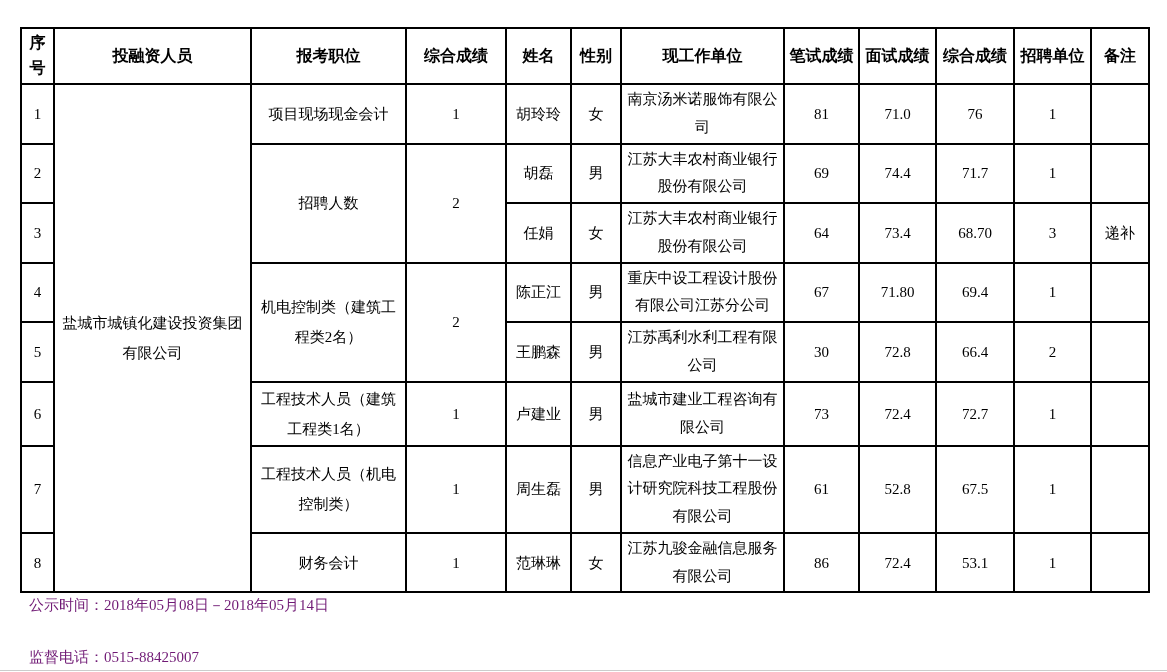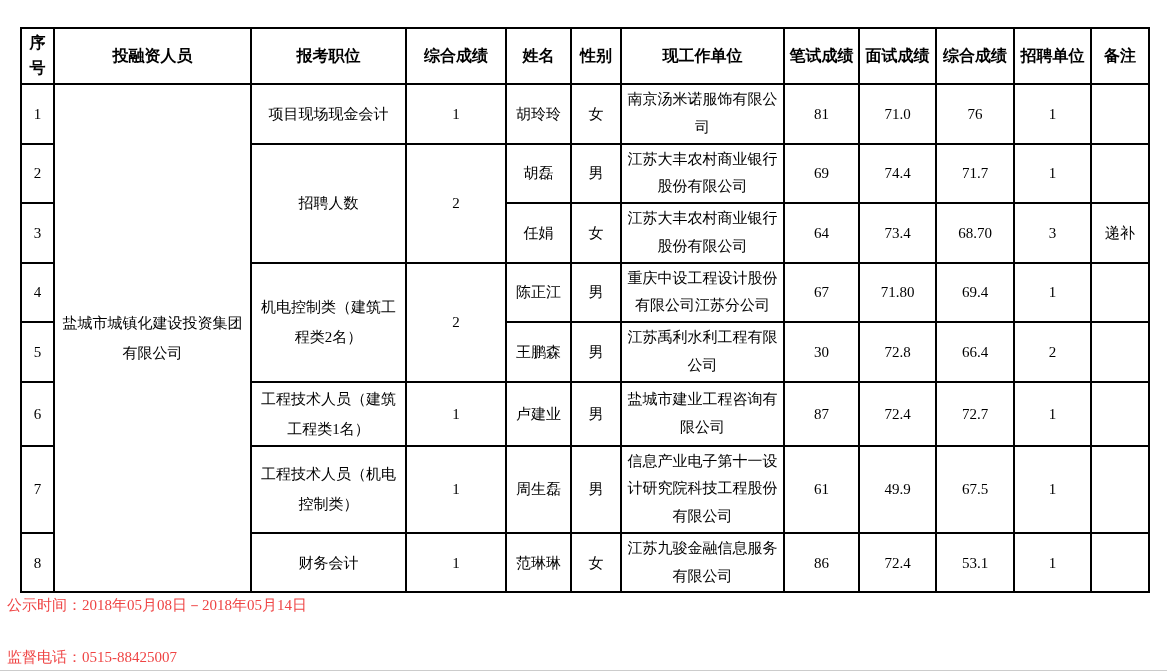--- a/index.html
+++ b/index.html
@@ -29,22 +29,22 @@
   tr.hdr { height: 56px; }
   tr.r1 { height: 55px; }
   tr.r2 { height: 55px; }
   tr.r3 { height: 56px; }
   tr.r4 { height: 55px; }
   tr.r5 { height: 59px; }
   tr.r6 { height: 54px; }
   tr.r7 { height: 86px; }
   tr.r8 { height: 54px; }
   .footer-line {
-    position: absolute; left: 7px;
-    font-size: 15px; color: #ef4444; white-space: nowrap;
+    position: absolute; left: 29px;
+    font-size: 15px; color: #701a75; white-space: nowrap;
   }
   .footer-line.first { top: 596px; }
   .footer-line.second { top: 648px; }
   .bottom-edge {
     position: absolute; left: 0; top: 670px; width: 1167px; height: 0;
     border-top: 1px solid #cccccc;
   }
 </style>
 </head>
 <body>
@@ -143,35 +143,35 @@
       <td>2</td>
       <td></td>
     </tr>
     <tr class="r6">
       <td>6</td>
       <td>工程技术人员（建筑工程类1名）</td>
       <td>1</td>
       <td>卢建业</td>
       <td>男</td>
       <td class="employer">盐城市建业工程咨询有限公司</td>
-      <td>87</td>
+      <td>73</td>
       <td>72.4</td>
       <td>72.7</td>
       <td>1</td>
       <td></td>
     </tr>
     <tr class="r7">
       <td>7</td>
       <td>工程技术人员（机电控制类）</td>
       <td>1</td>
       <td>周生磊</td>
       <td>男</td>
       <td class="employer">信息产业电子第十一设计研究院科技工程股份有限公司</td>
       <td>61</td>
-      <td>49.9</td>
+      <td>52.8</td>
       <td>67.5</td>
       <td>1</td>
       <td></td>
     </tr>
     <tr class="r8">
       <td>8</td>
       <td>财务会计</td>
       <td>1</td>
       <td>范琳琳</td>
       <td>女</td>

